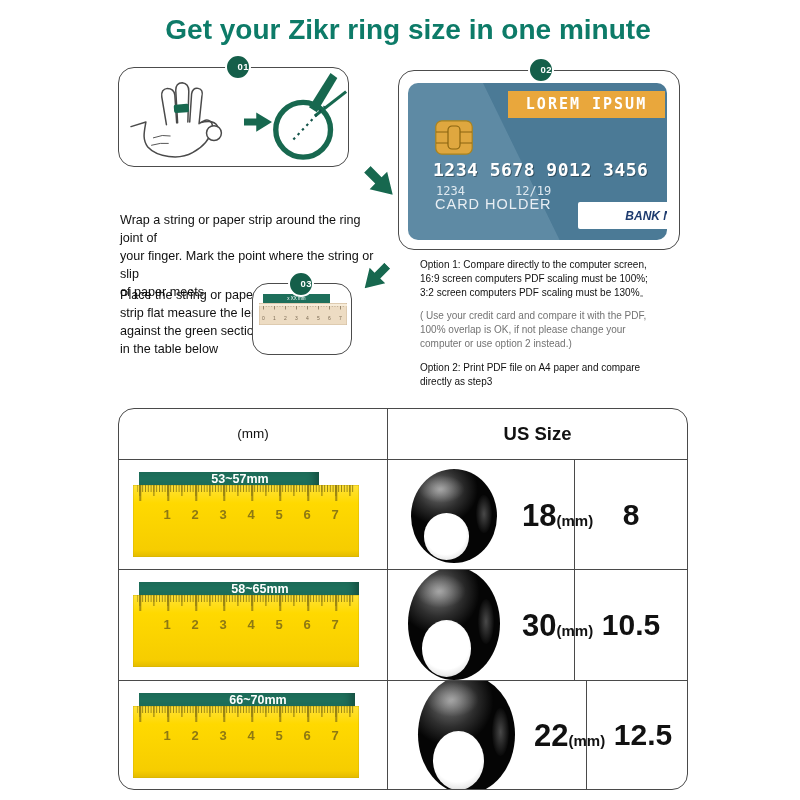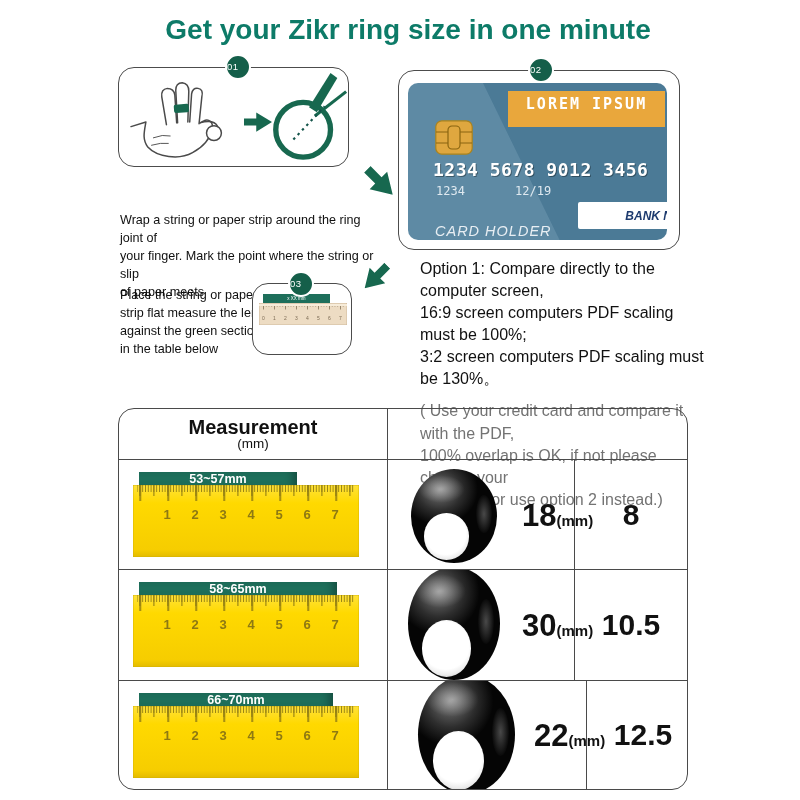--- a/index.html
+++ b/index.html
@@ -9,81 +9,81 @@
   .pre{white-space:pre-line;}
 
   
   #title{left:8px;top:14px;width:800px;text-align:center;font-size:28px;font-weight:bold;color:#0d7b68;}
 
   
   .stepbox{border:1.6px solid #4c4c4c;border-radius:16px;background:#fff;}
   #box1{left:118px;top:67px;width:229px;height:98px;}
   #box3{left:252px;top:283px;width:98px;height:70px;}
   .badge{width:22px;height:22px;border-radius:50%;background:#155f4a;border:2px solid #fff;
-         color:#fff;font-size:9.5px;font-weight:normal;text-align:left;line-height:22px;letter-spacing:.5px;z-index:5;}
+         color:#fff;font-size:9.5px;font-weight:bold;text-align:right;line-height:22px;letter-spacing:.5px;z-index:5;}
   #badge1{left:225px;top:54px;}
   #badge2{left:528px;top:57px;}
   #badge3{left:288px;top:271px;}
 
   .steptext{font-size:12.6px;line-height:1.42;color:#101010;}
   #text1{left:120px;top:172px;width:262px;margin-top:40px;}
   #text3{left:120px;top:287px;width:182px;}
 
   
   .garr{fill:#17684f;}
   #arr-in1{left:244px;top:112px;width:28px;height:20px;}
   #arr-se{left:362px;top:164px;width:36px;height:36px;transform:rotate(45deg);}
   #arr-sw{left:360px;top:261px;width:32px;height:32px;transform:rotate(135deg);}
 
   
   #cardframe{left:398px;top:70px;width:280px;height:178px;border:1.6px solid #4c4c4c;border-radius:16px;background:#fff;}
   #card{left:408px;top:83px;width:259px;height:157px;border-radius:10px;overflow:hidden;
         background:linear-gradient(64deg,#5e8aa4 45%,#4b7a96 45.3%);}
-  #banner{left:100px;top:8px;width:157px;height:36px;background:#e9a73c;color:#fff;
+  #banner{left:100px;top:8px;width:157px;height:27px;background:#e9a73c;color:#fff;
           font-family:"DejaVu Sans Mono",monospace;font-weight:bold;font-size:15px;letter-spacing:2px;
           text-align:center;line-height:27px;}
   #chip{left:27px;top:37px;width:38px;height:35px;}
   #cardnum{left:25px;top:76px;width:230px;font-family:"DejaVu Sans Mono",monospace;font-weight:bold;
            font-size:18px;color:#fff;letter-spacing:.5px;text-shadow:1px 1px 0 rgba(0,0,0,.35);}
   .subnum{font-family:"DejaVu Sans Mono",monospace;font-size:12px;color:#dfe9f0;}
   #subnum1{left:28px;top:101px;}
   #expiry{left:107px;top:101px;}
-  #holder{left:27px;top:140px;font-size:14.5px;color:#e8eef3;letter-spacing:1px;font-style:italic;}
+  #holder{left:27px;top:113px;font-size:14.5px;color:#e8eef3;letter-spacing:1px;}
   #bankbox{left:170px;top:119px;width:80px;height:27px;background:#fff;border-radius:2px;
            display:flex;align-items:center;justify-content:center;padding-left:44px;}
   #bankbox span{font-style:italic;font-weight:bold;font-size:12px;color:#1d3a6e;}
 
   
   #ministrip{left:263px;top:294px;width:67px;height:9px;background:#1e6f5b;color:#fff;
              font-size:4.5px;text-align:center;line-height:9px;z-index:3;}
   #miniruler{left:259px;top:303px;width:88px;height:22px;z-index:2;}
 
   
-  #options{left:420px;top:258px;width:290px;font-size:16px;line-height:1.38;}
+  #options{left:420px;top:258px;width:290px;font-size:10px;line-height:1.38;}
   #options p{margin:0 0 10px 0;}
   #opt-note{color:#737373;}
 
   
   #sizetable{left:118px;top:408px;width:568px;height:380px;border:1.7px solid #4a4a4a;border-radius:16px;overflow:hidden;}
   .thead{height:50px;border-bottom:1.7px solid #4a4a4a;display:flex;}
   .trow{height:109.3px;border-bottom:1.7px solid #4a4a4a;display:flex;position:relative;overflow:hidden;}
   .trow:last-child{border-bottom:none;gap:12px;}
   .c1{width:268px;border-right:1.7px solid #4a4a4a;position:relative;}
   .c2{width:186px;border-right:1.7px solid #4a4a4a;position:relative;}
   .c3{flex:1;display:flex;align-items:center;justify-content:center;position:relative;}
   .thead .c1,.thead .c2,.thead .c3{display:flex;flex-direction:column;align-items:center;justify-content:center;}
   .h1{font-size:20px;font-weight:bold;line-height:1;}
   .h1u{font-size:13.5px;line-height:1.1;}
   .h2{font-size:18.5px;font-weight:bold;}
 
   
   .rwrap{position:absolute;left:14px;top:12px;width:226px;height:86px;}
   .strip{position:absolute;left:6px;top:0;height:14px;background:#1e6f5b;color:#fff;font-size:12.5px;
          font-weight:bold;text-align:center;line-height:14px;
-         box-shadow:inset -8px 0 8px -4px rgba(0,0,0,.3);}
+         box-shadow:inset -8px 0 8px -4px rgba(0,0,0,.3);padding-left:22px;}
   .strip.s1{width:158px;} .strip.s2{width:198px;} .strip.s3{width:194px;}
   .rulersvg{position:absolute;left:0;top:13px;}
 
   
   .ring{position:absolute;border-radius:50%;
         background:radial-gradient(ellipse 62% 52% at 33% 22%,#7a7a7a 0%,#2e2e2e 42%,#050505 72%);}
   .ring::before{content:"";position:absolute;left:8%;top:6%;width:55%;height:30%;border-radius:50%;
         background:radial-gradient(ellipse at 50% 50%,rgba(255,255,255,.35),rgba(255,255,255,0) 70%);}
   .ring::after{content:"";position:absolute;right:6%;top:28%;width:18%;height:40%;border-radius:50%;
         background:radial-gradient(ellipse at 50% 50%,rgba(200,200,200,.35),rgba(200,200,200,0) 75%);}
@@ -214,27 +214,31 @@
   <polygon class="garr" points="0,7 14,7 14,0 32,11 14,22 14,15 0,15"></polygon>
 </svg>
 
 <div id="options" class="abs">
   <p class="pre">Option 1: Compare directly to the computer screen,
 16:9 screen computers PDF scaling must be 100%;
 3:2 screen computers PDF scaling must be 130%。</p>
   <p id="opt-note" class="pre">( Use your credit card and compare it with the PDF,
 100% overlap is OK, if not please change your
 computer or use option 2 instead.)</p>
+  <p class="pre">Option 2: Print PDF file on A4 paper and compare
+directly as step3</p>
 </div>
 
 <div id="sizetable" class="abs">
   <div class="thead">
     <div class="c1">
-      <div class="h1">Measurement</div>
       <div class="h1u">(mm)</div>
+    </div>
+    <div class="c3">
+      <div class="h2">US Size</div>
     </div>
   </div>
 
   <div class="trow">
     <div class="c1">
       <div class="rwrap">
         <div class="strip s1">53~57mm</div>
         <svg class="rulersvg" width="226" height="72">
           <rect x="0" y="0" width="226" height="72" fill="url(#gradY)" stroke="#cfae06" stroke-width="0.8"></rect>
           <rect x="4" y="0" width="218" height="16" fill="url(#mm1)"></rect>

